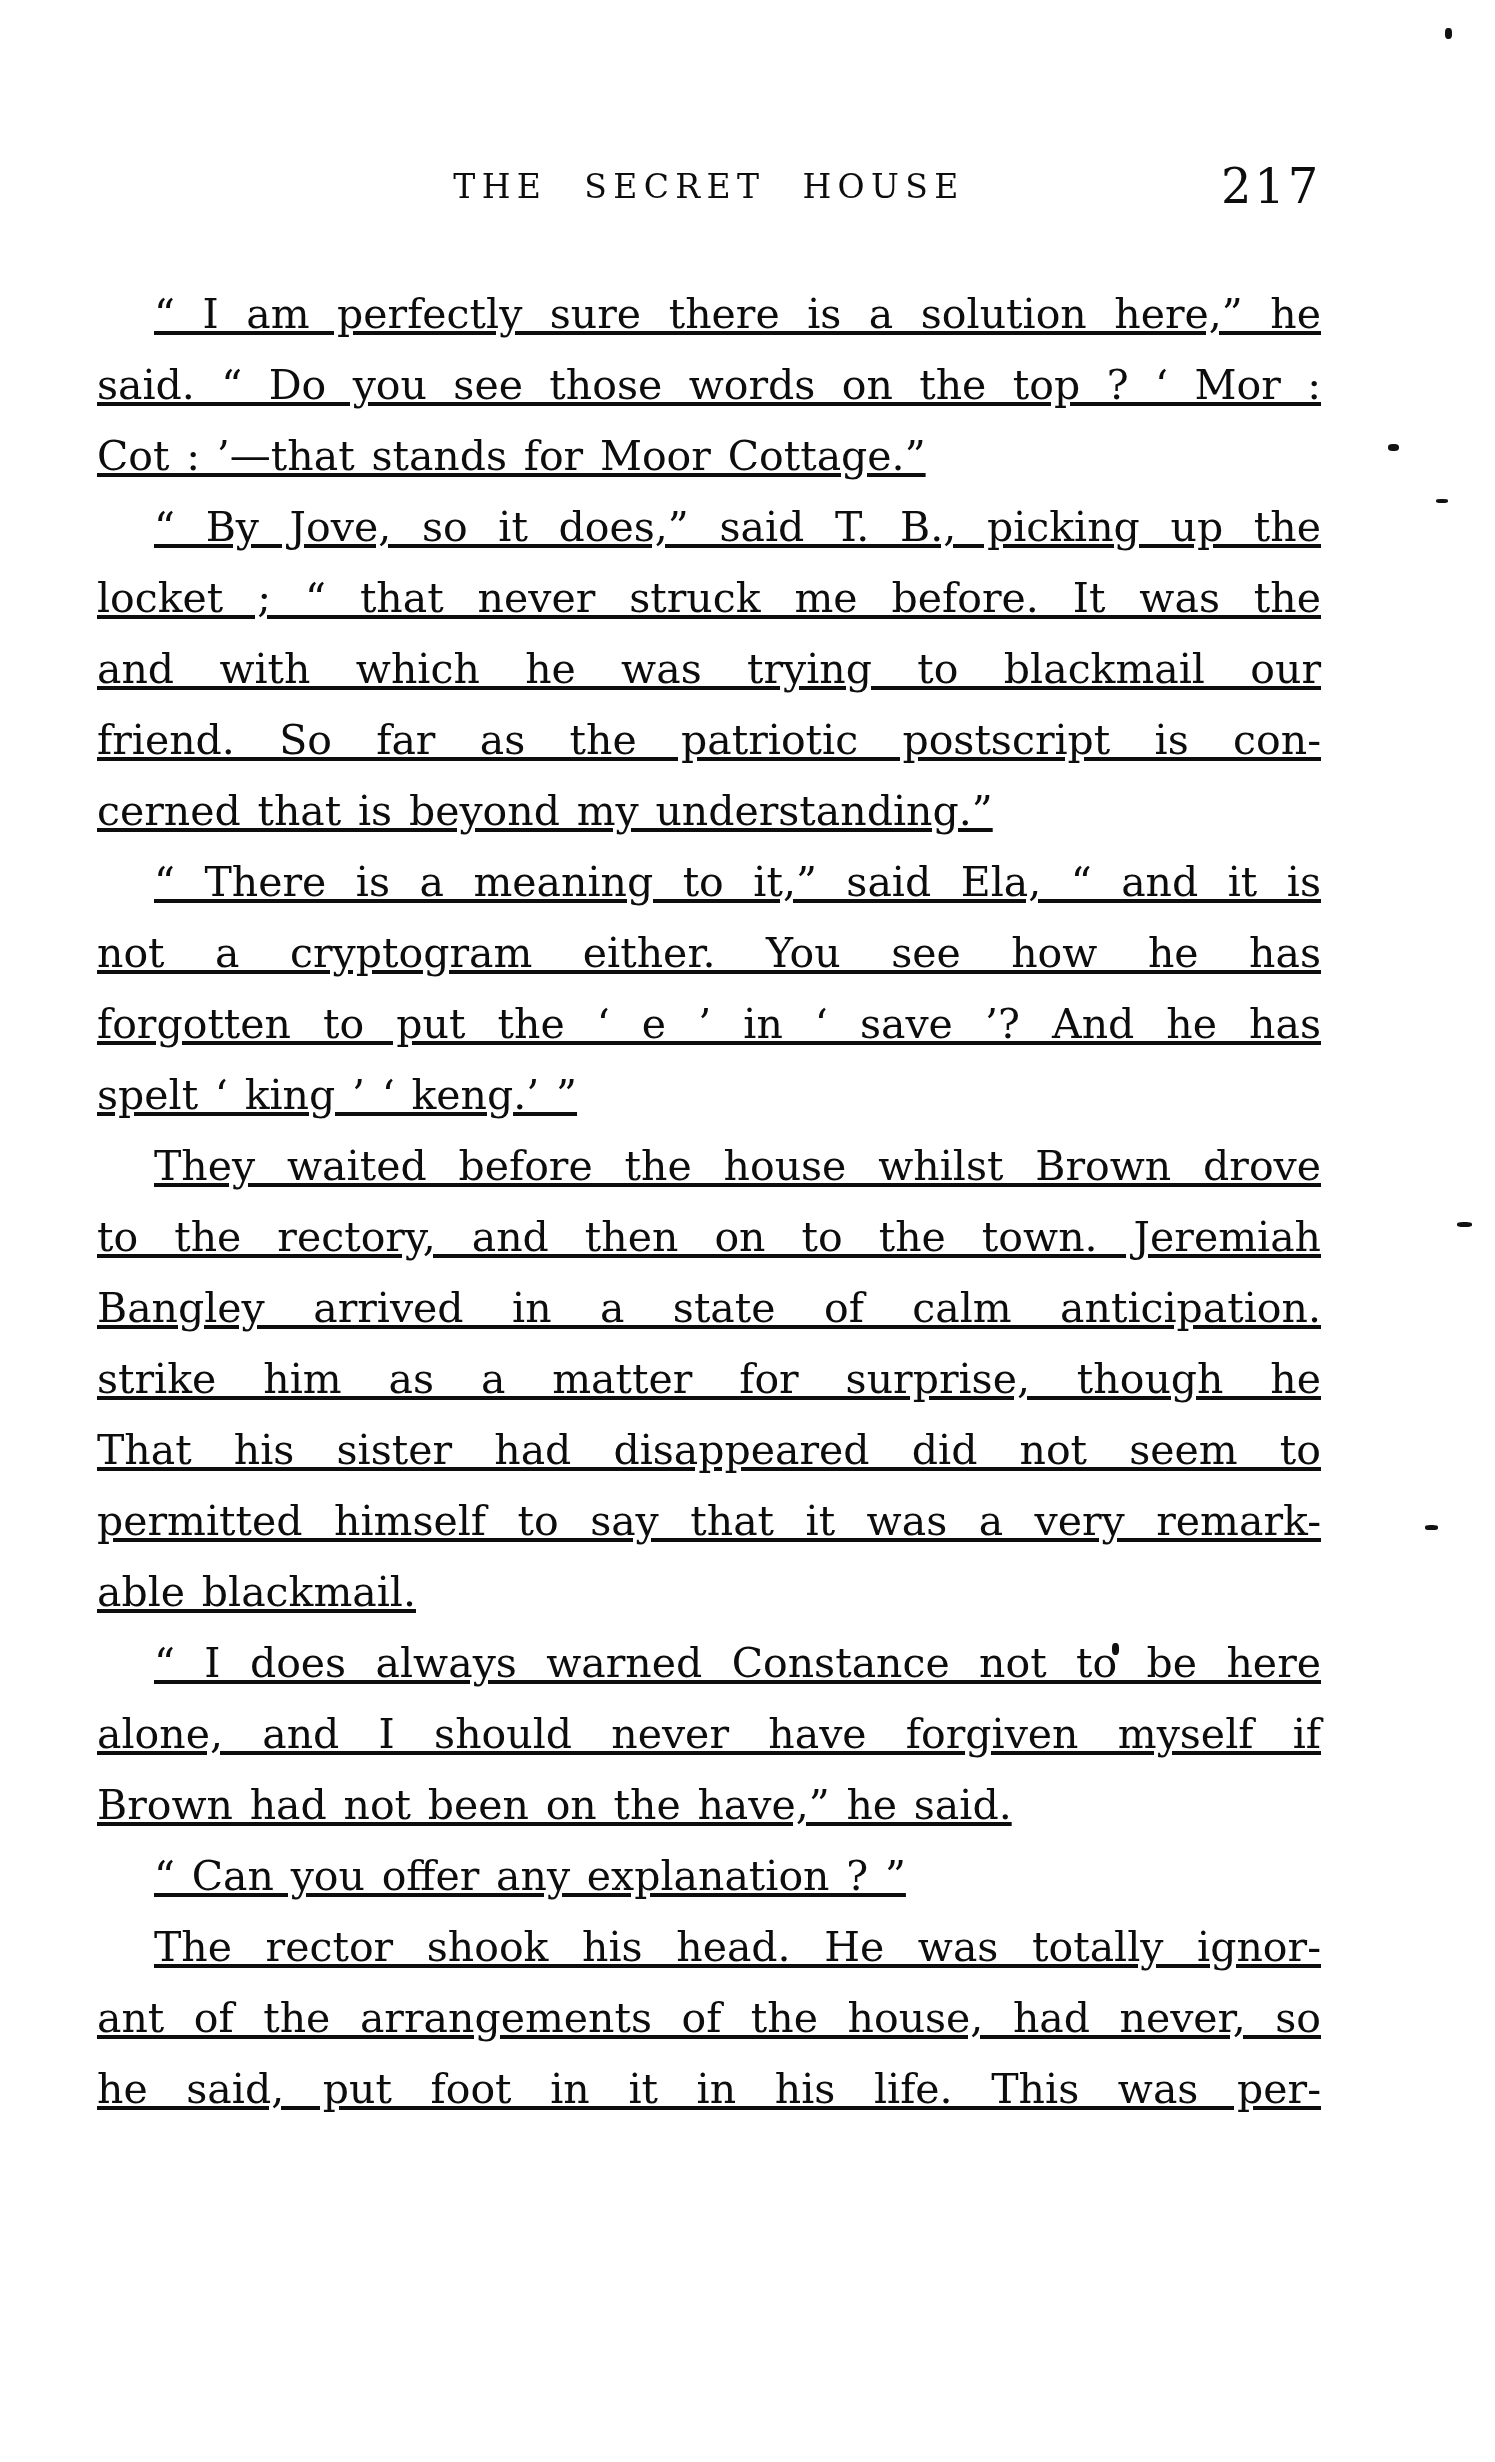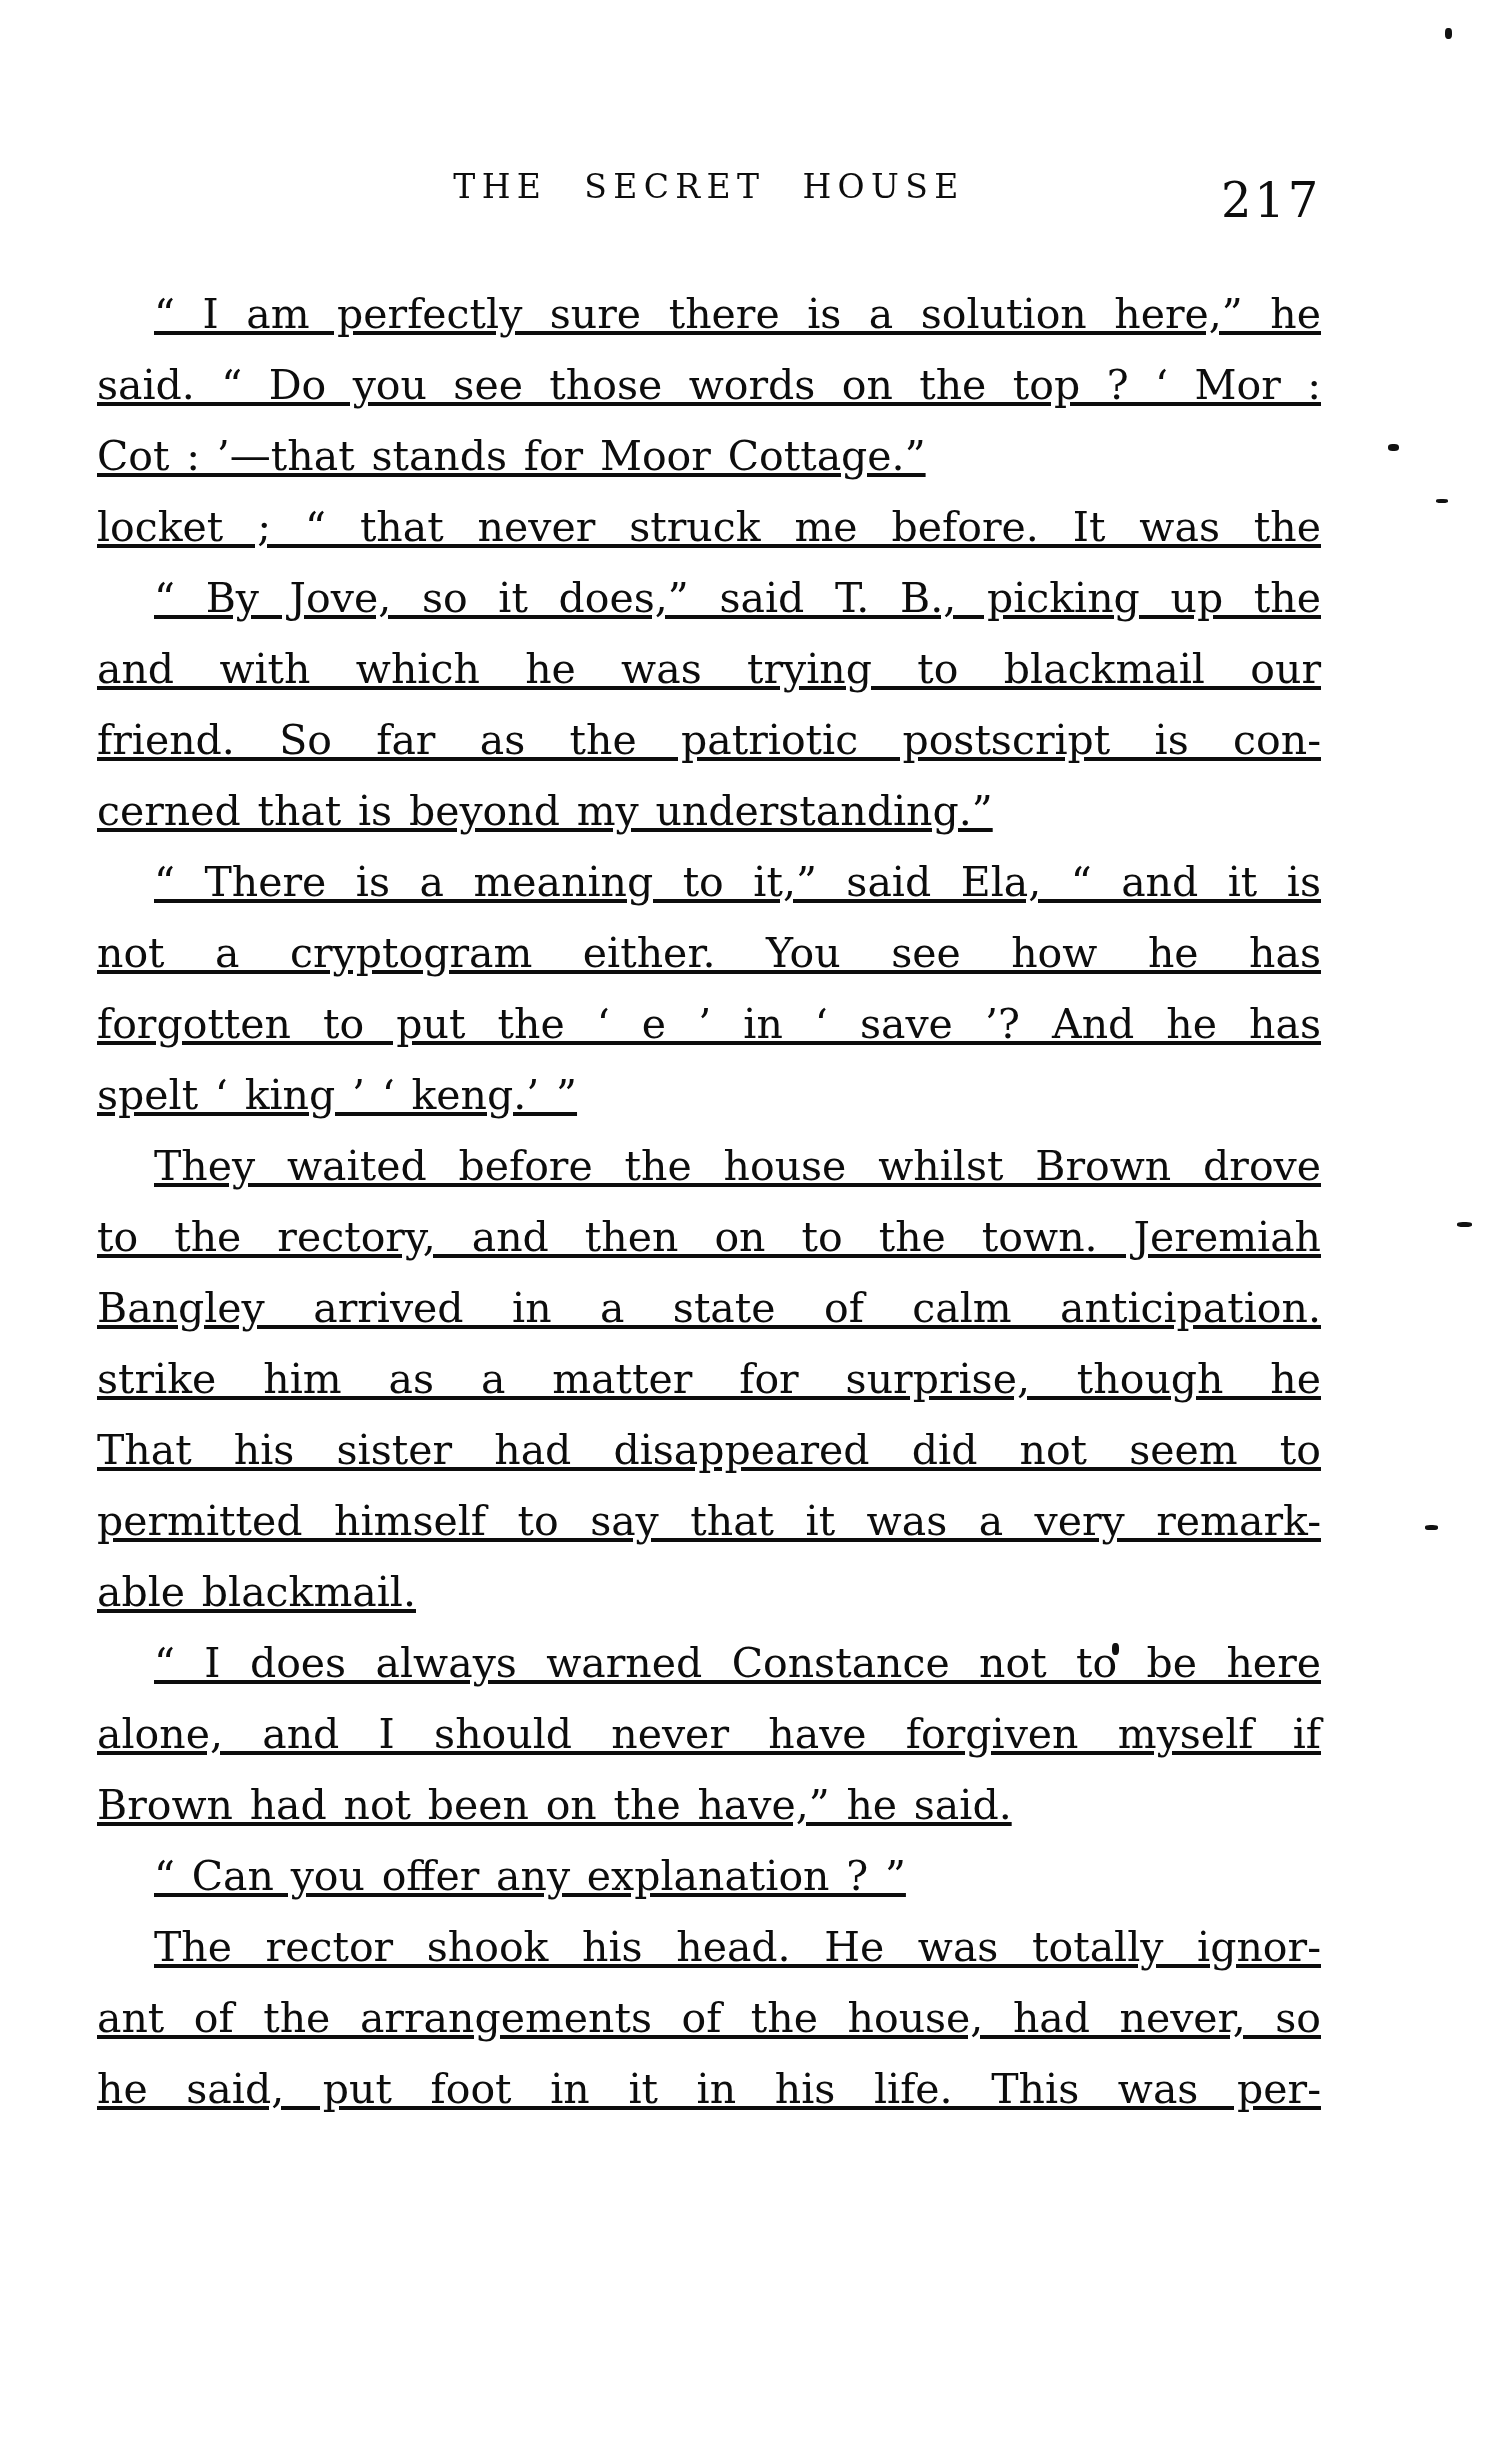--- a/index.html
+++ b/index.html
@@ -31,21 +31,21 @@
     text-align: center;
     font-size: 33px;
     line-height: 61px;
     letter-spacing: 6.4px;
     word-spacing: 20px;
     white-space: nowrap;
   }
   .page-number {
     position: absolute;
     right: 0;
-    top: 17px;
+    top: 3px;
     font-size: 48px;
     line-height: 55px;
     letter-spacing: 2.8px;
   }
   .body-text {
     position: absolute;
     left: 97px;
     top: 279px;
     width: 1224px;
   }
@@ -79,22 +79,22 @@
 
   <div class="running-head">
     <div class="running-title">THE SECRET HOUSE</div>
     <div class="page-number">217</div>
   </div>
 
   <div class="body-text" id="body-text">
       <div class="line indent">“ I am perfectly sure there is a solution here,” he</div>
       <div class="line">said.  “ Do you see those words on the top ?  ‘ Mor :</div>
       <div class="line para-end">Cot : ’—that stands for Moor Cottage.”</div>
+      <div class="line indent">“ By Jove, so it does,” said T. B., picking up the</div>
       <div class="line">locket ; “ that never struck me before.  It was the</div>
-      <div class="line indent">“ By Jove, so it does,” said T. B., picking up the</div>
       <div class="line">and with which he was trying to blackmail our</div>
       <div class="line">friend.  So far as the patriotic postscript is con-</div>
       <div class="line para-end">cerned that is beyond my understanding.”</div>
       <div class="line indent">“ There is a meaning to it,” said Ela, “ and it is</div>
       <div class="line">not a cryptogram either.  You see how he has</div>
       <div class="line">forgotten to put the ‘ e ’ in ‘ save ’?  And he has</div>
       <div class="line para-end">spelt ‘ king ’ ‘ keng.’ ”</div>
       <div class="line indent">They waited before the house whilst Brown drove</div>
       <div class="line">to the rectory, and then on to the town.  Jeremiah</div>
       <div class="line">Bangley arrived in a state of calm anticipation.</div>

